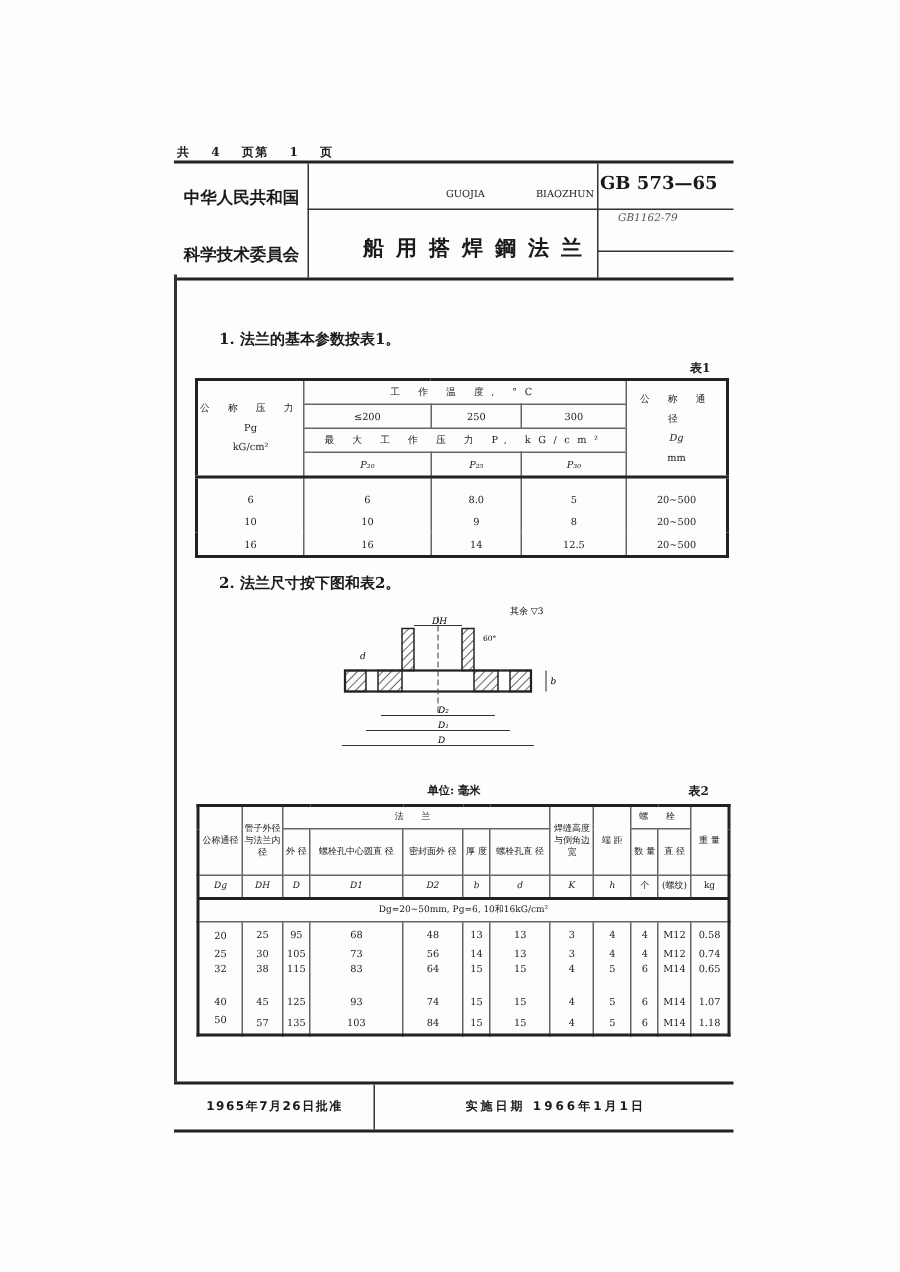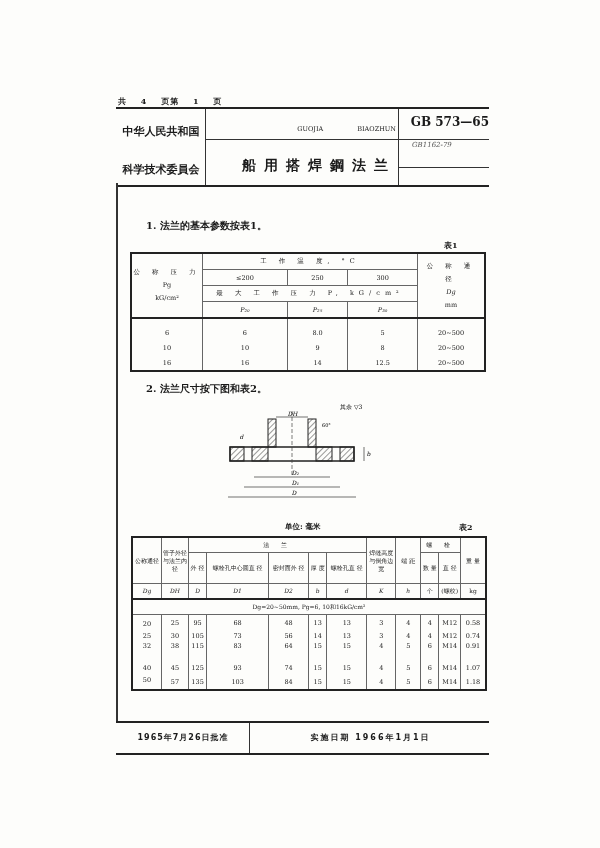--- a/index.html
+++ b/index.html
@@ -10,21 +10,21 @@
   .pageinfo span { margin-right:10px; }
   
   .hdr { left:116px; top:107px; width:373px; height:76px; border-top:2px solid #222; border-bottom:2px solid #222; }
   .hdr .vl { position:absolute; top:0; bottom:0; width:1px; background:#333; }
   .hdr .hl { position:absolute; height:1px; background:#333; }
   .org1, .org2 { position:absolute; left:2px; width:86px; text-align:center; font-size:11px; font-weight:bold; font-family:"DejaVu Sans", sans-serif; }
   .org1 { top:15px; } .org2 { top:53px; }
   .gjbz { position:absolute; left:90px; width:190px; top:2px; text-align:center; font-size:11px; letter-spacing:12px; }
   .gjbz-pin { position:absolute; left:90px; width:190px; top:16px; text-align:right; font-size:6.5px; word-spacing:32px; }
   .title { position:absolute; left:90px; width:190px; top:48px; text-align:right; font-size:14px; font-weight:bold; letter-spacing:8px; font-family:"DejaVu Sans", sans-serif; }
-  .stdno { position:absolute; left:284px; width:89px; top:6px; text-align:right; font-size:12px; font-weight:bold; }
+  .stdno { position:absolute; left:284px; width:89px; top:6px; text-align:left; font-size:12px; font-weight:bold; }
   .handwr { position:absolute; left:296px; top:32px; font-size:7px; font-style:italic; color:#555; }
   
   .leftrule { left:116px; top:183px; width:2px; height:538px; background:#333; }
   .sec { font-size:10px; font-weight:bold; }
   .tbl-label { font-size:8px; font-weight:bold; }
   table { border-collapse:collapse; font-size:6.5px; position:absolute; }
   td { border:1px solid #666; text-align:center; padding:0; }
   .t1 { left:130px; top:252px; width:356px; border:2px solid #222; }
   .t1 td { height:15px; }
   .t2 { left:131px; top:536px; width:356px; border:2px solid #222; }
@@ -56,21 +56,21 @@
   <div class="org2">科学技术委員会</div>
   <div class="gjbz-pin">GUOJIA BIAOZHUN</div>
   <div class="title">船用搭焊鋼法兰</div>
   <div class="stdno">GB 573—65</div>
   <div class="handwr">GB1162-79</div>
 </div>
 
 <div class="abs leftrule"></div>
 
 <div class="abs sec" style="left:146px; top:219px">1. 法兰的基本参数按表1。</div>
-<div class="abs tbl-label" style="left:444px; top:240px">表1</div>
+<div class="abs tbl-label" style="left:460px; top:240px">表1</div>
 
 <table class="t1">
   <tbody>
       <tr>
     <td rowspan="4" style="width:70px; line-height:13px">
       <div class="spaced">公 称 压 力</div>
       <div style="">Pg</div>
       <div>kG/cm²</div>
     </td>
     <td colspan="3" class="spaced">工 作 温 度, °C</td>
@@ -226,21 +226,21 @@
         <td style="vertical-align:top">38</td>
         <td style="vertical-align:top">115</td>
         <td style="vertical-align:top">83</td>
         <td style="vertical-align:top">64</td>
         <td style="vertical-align:top">15</td>
         <td style="vertical-align:top">15</td>
         <td style="vertical-align:top">4</td>
         <td style="vertical-align:top">5</td>
         <td style="vertical-align:top">6</td>
         <td style="vertical-align:top">M14</td>
-        <td style="vertical-align:top">0.91</td>
+        <td style="vertical-align:top">0.65</td>
   </tr>
   <tr class="data">
     <td>40</td>
         <td>45</td>
         <td>125</td>
         <td>93</td>
         <td>74</td>
         <td>15</td>
         <td>15</td>
         <td>4</td>

